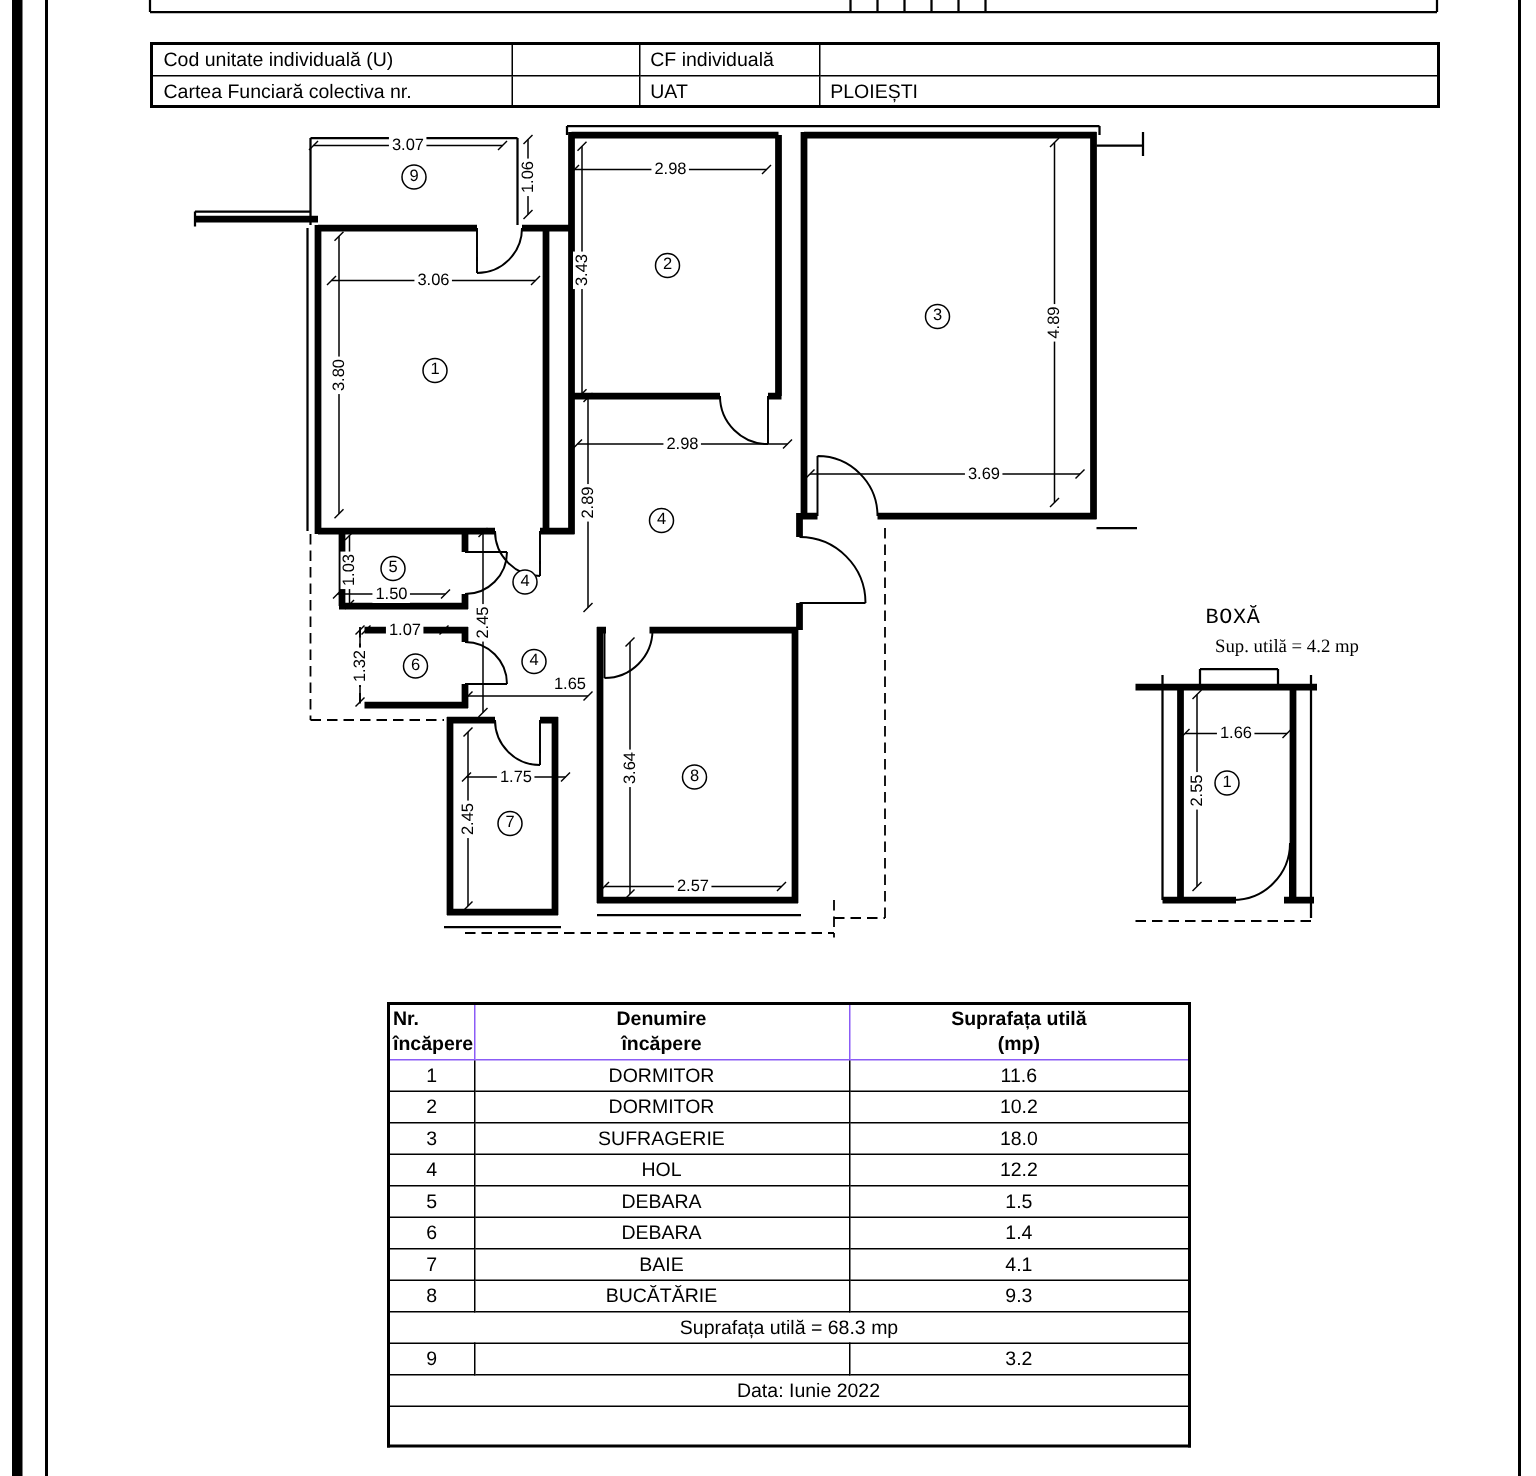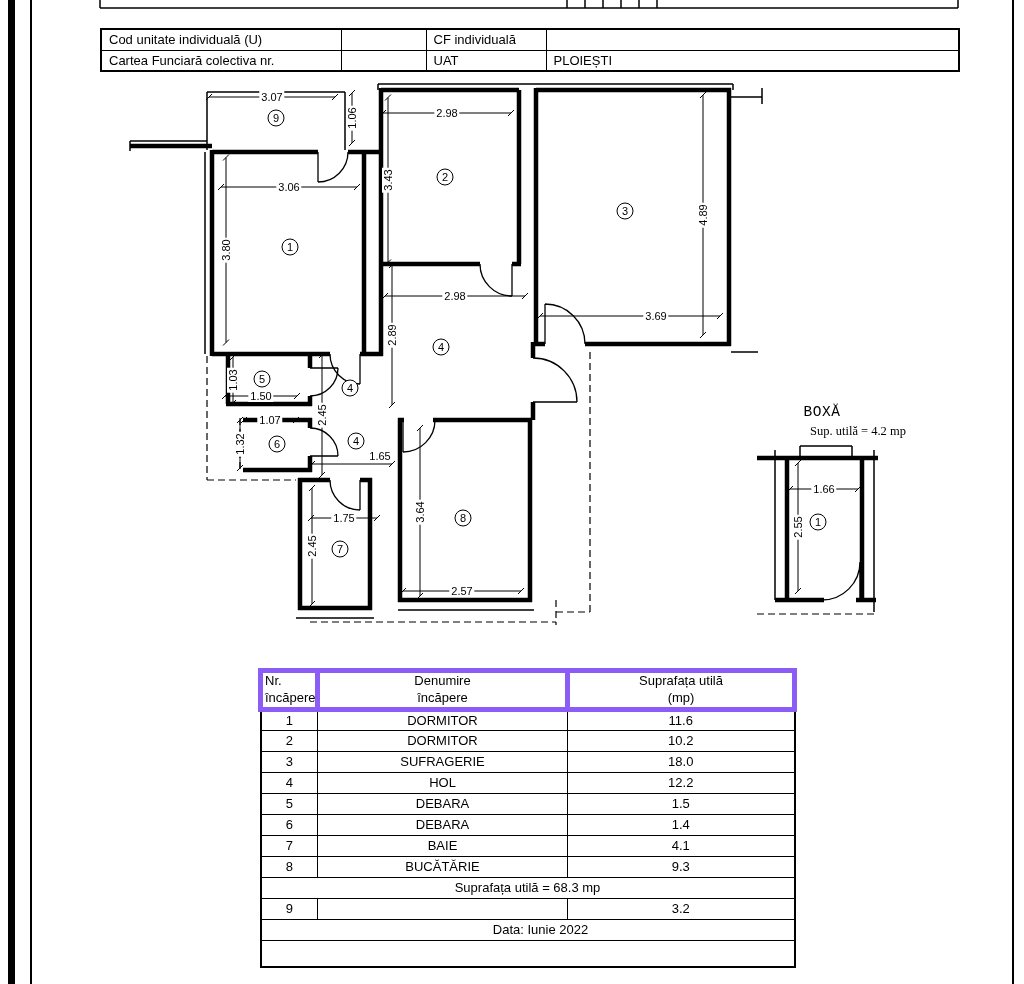--- a/index.html
+++ b/index.html
@@ -31,21 +31,21 @@
      width:17px;height:17px;border:1.2px solid #000;border-radius:50%;
      font-size:11px;line-height:15px;text-align:center;background:#fff}
   .boxa-title{position:absolute;left:822px;top:412px;transform:translate(-50%,-50%);
      font-family:Liberation Mono, monospace;font-size:14.5px;letter-spacing:.5px;white-space:nowrap}
   .boxa-sub{position:absolute;left:858px;top:431px;transform:translate(-50%,-50%);
      font-family:"Liberation Serif",serif;font-size:12.5px;white-space:nowrap}
 
   
   .room-table{position:absolute;left:258px;top:668px;width:534px;
     border-collapse:collapse;table-layout:fixed;font-size:13px;border:2px solid #000;text-align:center}
-  .room-table th{border:5px solid #8b5cf6;font-weight:normal;height:37px;line-height:1.3;vertical-align:middle}
+  .room-table th{border:1px solid #8b5cf6;font-weight:bold;height:37px;line-height:1.3;vertical-align:middle}
   .room-table th.th-nr{text-align:left;padding-left:2px}
   .room-table td{border:1px solid #000;height:21px;vertical-align:middle}
   .room-table td.merged.left{text-align:center;padding-left:26px}
 </style>
 </head>
 <body>
 
 <div class="bar-left"></div>
 <div class="line-left"></div>
 <div class="line-right"></div>

